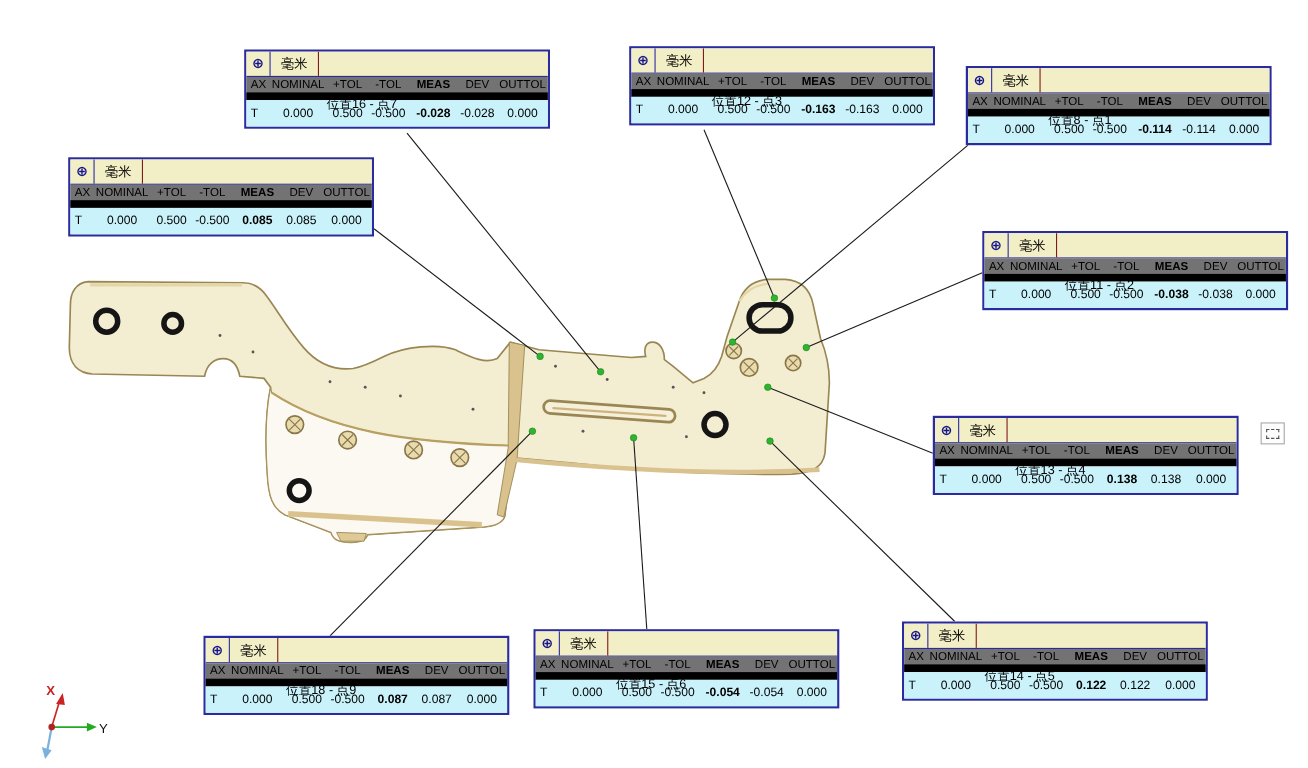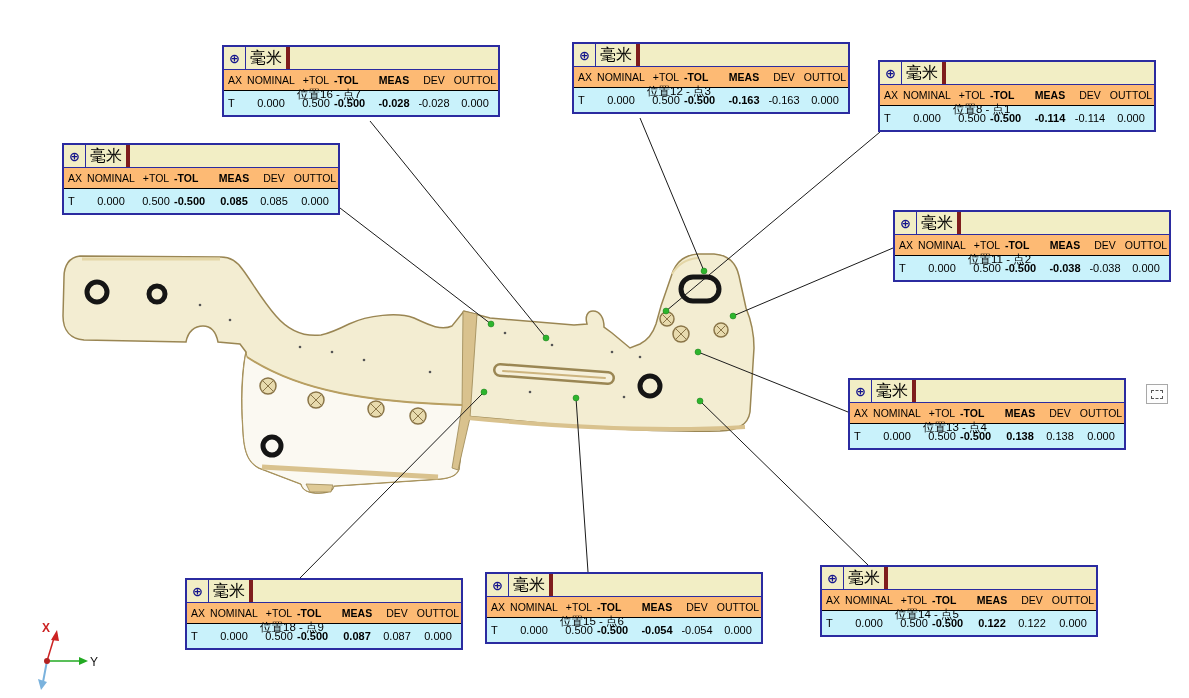--- a/index.html
+++ b/index.html
@@ -9,30 +9,30 @@
   svg.scene{position:absolute;left:0;top:0;}
   svg text{font-family:"Liberation Sans","DejaVu Sans",sans-serif;}
 
   
   .anno{position:absolute;width:278px;border:2px solid #2b2ba0;background:#fff;
         font-size:11px;color:#000;z-index:5;cursor:default;}
   .anno-head{display:flex;align-items:stretch;background:#f2eec5;
         border-bottom:1px solid #2b2ba0;height:23px;}
   .anno-icon{width:22px;border-right:1px solid #2b2ba0;display:flex;align-items:center;
         justify-content:center;color:#14148c;font-size:13px;font-weight:bold;}
-  .anno-units{width:44px;border-right:4px solid #7f1d1d;display:flex;align-items:center;
-        justify-content:center;font-size:16px;}
+  .anno-units{width:44px;border-right:1px solid #7f1d1d;display:flex;align-items:center;
+        justify-content:center;font-size:12px;}
   .anno-title{flex:1;display:flex;align-items:center;padding-left:7px;font-size:11.5px;margin-top:47px;}
   .anno-cols,.anno-vals{display:flex;align-items:center;}
-  .anno-cols{background:#fdba74;height:21px;border-bottom:1px solid #000000;font-size:10.5px;}
+  .anno-cols{background:#737373;height:21px;border-bottom:7px solid #000000;font-size:10.5px;}
   .anno-vals{background:#c9f2fb;height:24px;font-size:11px;}
   .c0{width:20px;padding-left:4px;text-align:left;}
   .c1{width:54px;text-align:center;}
   .c2{width:36px;text-align:center;}
-  .c3{width:38px;font-weight:bold;}
+  .c3{width:38px;text-align:center;}
   .c4{width:44px;text-align:center;font-weight:bold;}
   .c5{width:36px;text-align:center;}
   .c6{width:46px;text-align:center;}
 
   
   .tool-icon{position:absolute;left:1146px;top:384px;width:22px;height:20px;
         border:1px solid #a8a8a8;background:#fdfdfd;display:flex;align-items:center;
         justify-content:center;z-index:6;cursor:pointer;}
   .tool-icon-inner{width:12px;height:9px;border:1px dashed #555;}
 </style>

